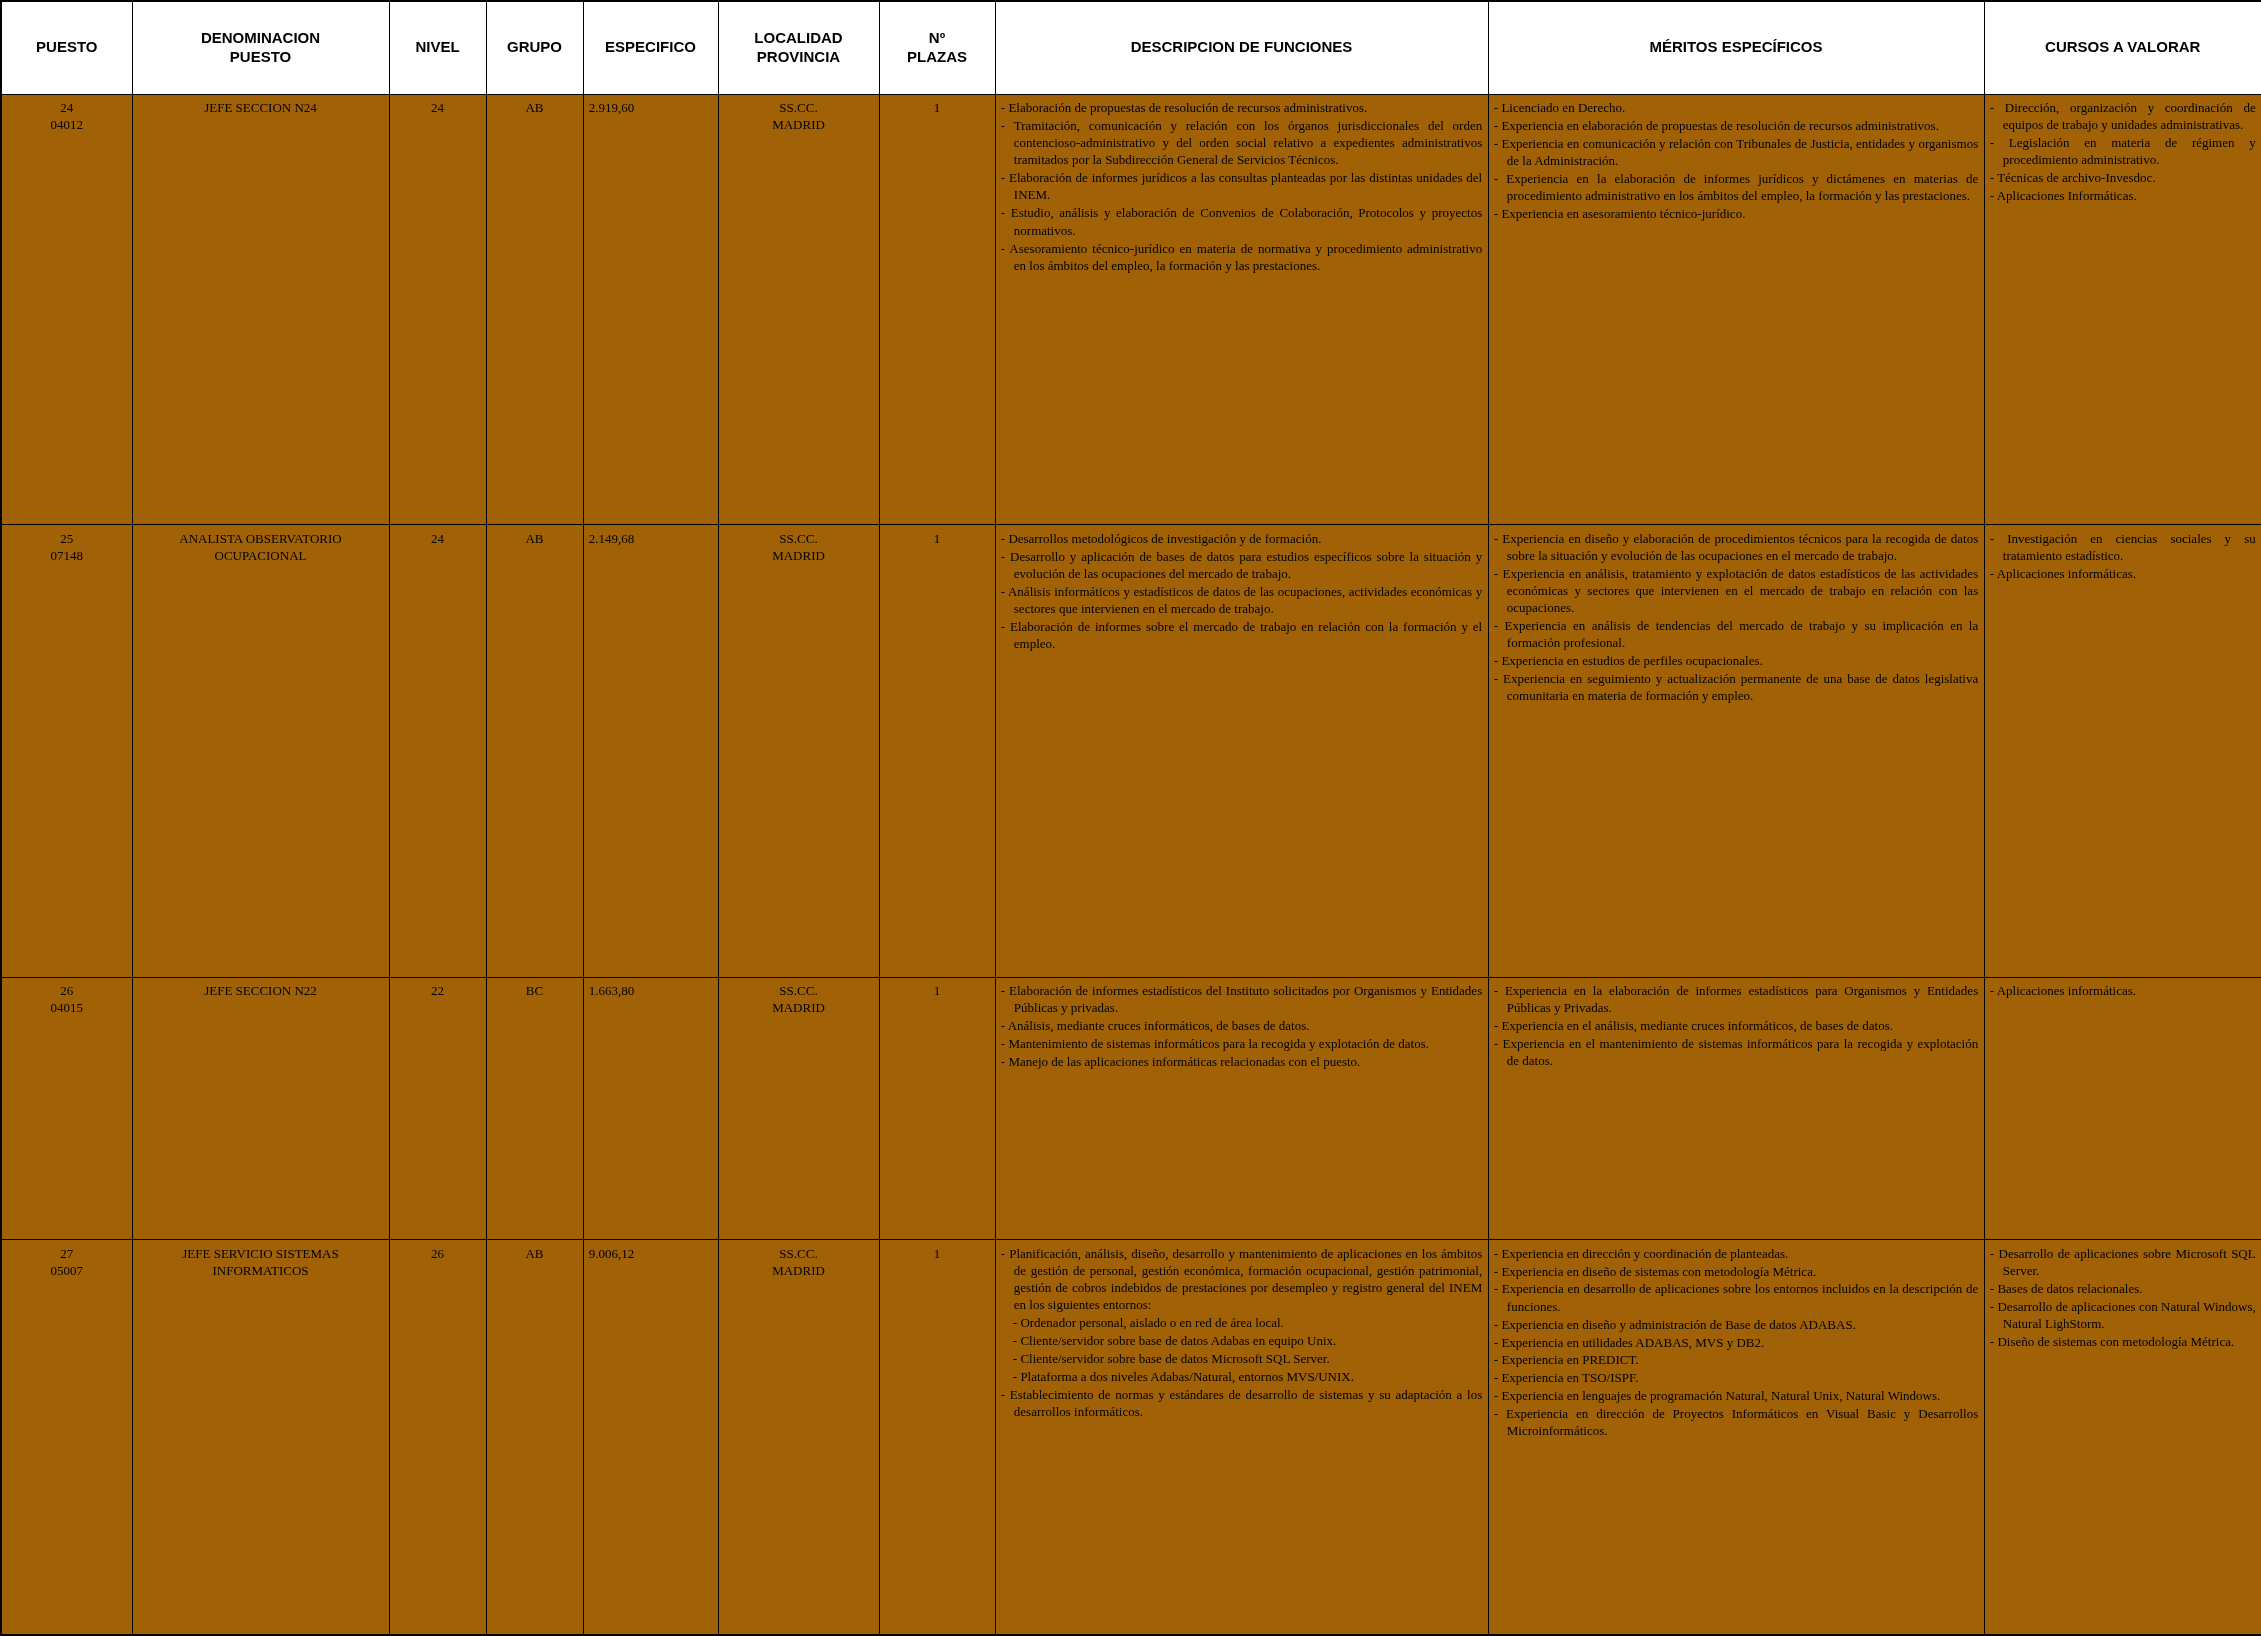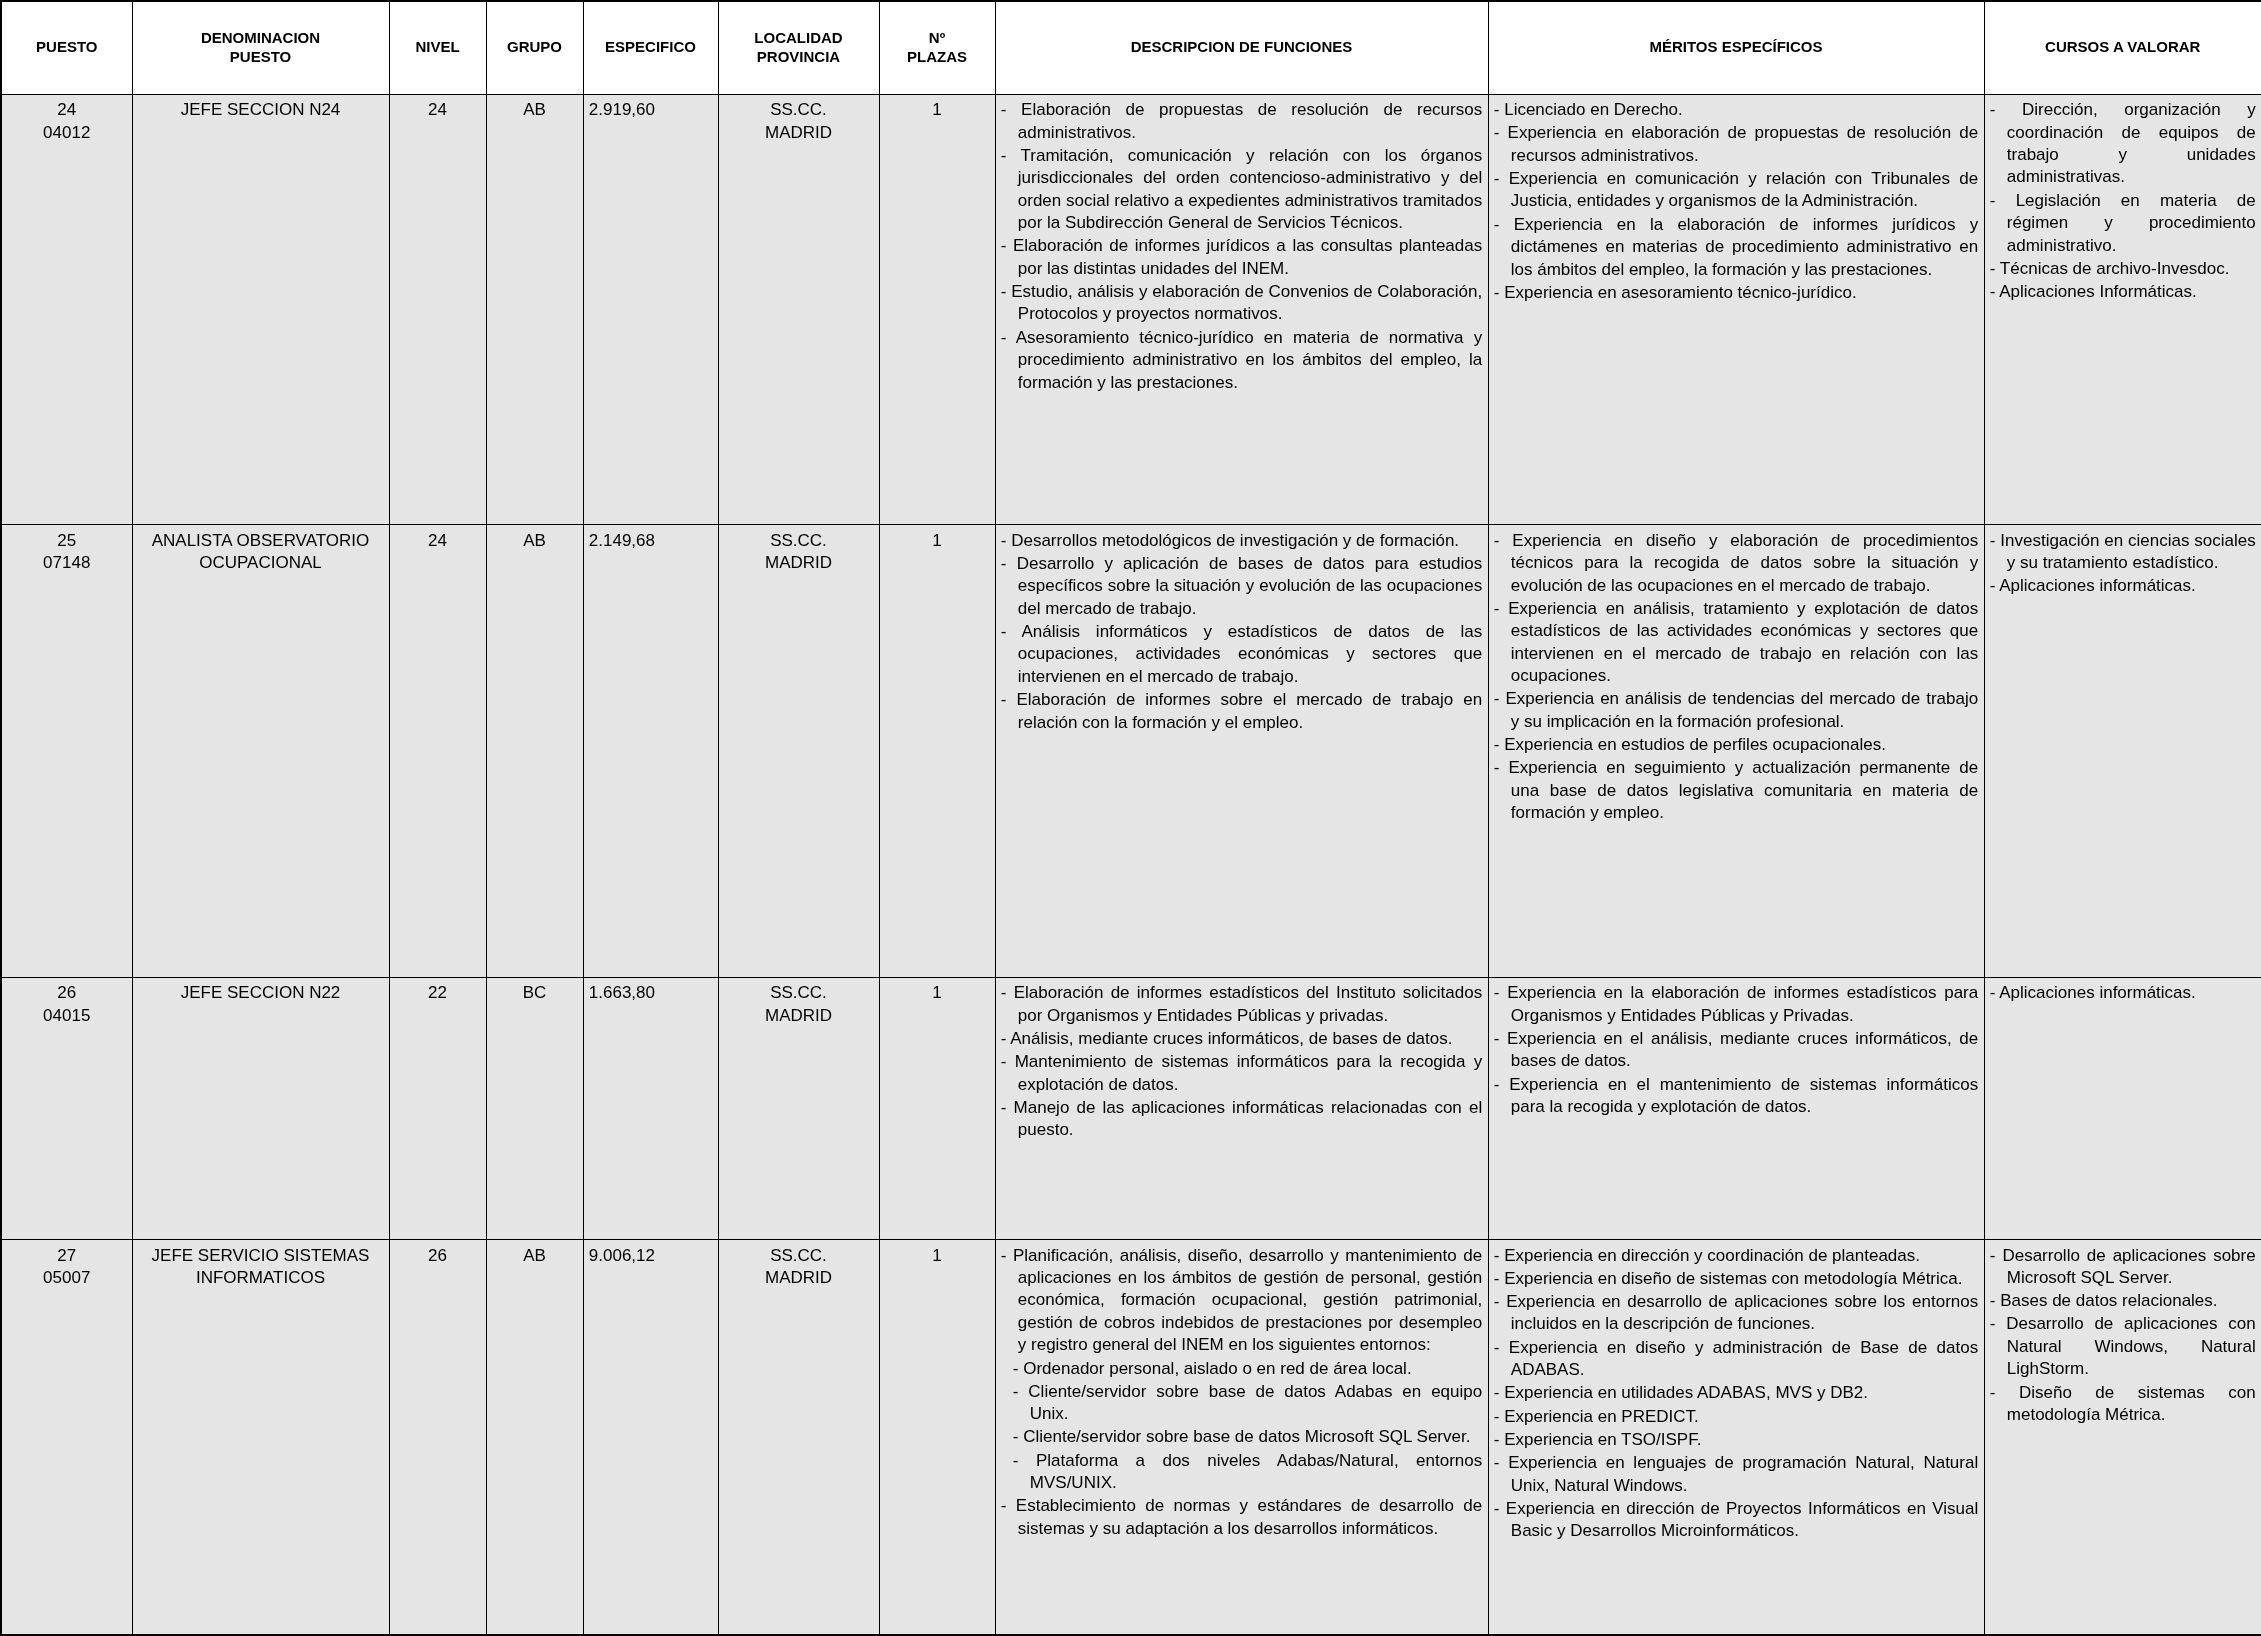--- a/index.html
+++ b/index.html
@@ -1,20 +1,20 @@
 <!DOCTYPE html>
 <html style="font-size:12px"><head>
 <meta charset="utf-8">
 <style>
   * { box-sizing: border-box; }
   html, body { margin: 0; padding: 0; background: #ffffff; }
   .page {
     width: 2261px;
     height: 1636px;
-    background: #e5e5e5;
+    background: #a16207;
     overflow: hidden;
   }
   table.doc-table {
     border-collapse: collapse;
     table-layout: fixed;
     width: 2261px;
     height: 1636px;
     border: 2.3px solid #000000;
   }
   th, td {
@@ -29,22 +29,22 @@
     font-size: 15px;
     line-height: 1.25;
     text-align: center;
     vertical-align: middle;
     white-space: pre-line;
     height: 93px;
     padding: 3px 4.6px;
     background: #ffffff;
   }
   td {
-    font-family: Liberation Sans, sans-serif;
-    font-size: 17px;
+    font-family: Liberation Serif, serif;
+    font-size: 13px;
     line-height: 1.32;
     padding: 4.6px 5.3px;
   }
   .c-center { text-align: center; white-space: pre-line; }
   .c-right  { padding-right: 9px; }
   .c-name   { text-align: center; }
   .c-list   { text-align: left; }
   .li {
     padding-left: 1.0em;
     text-indent: -1.0em;

